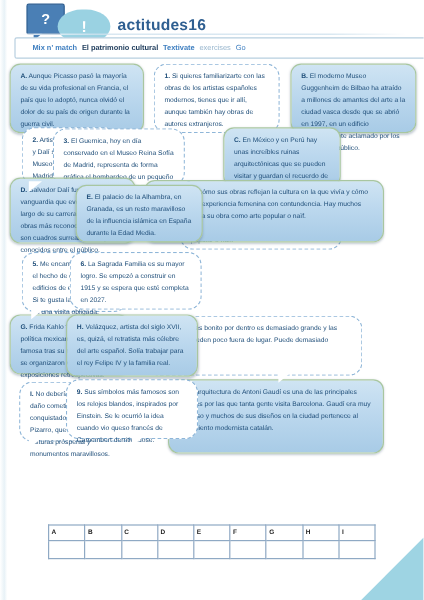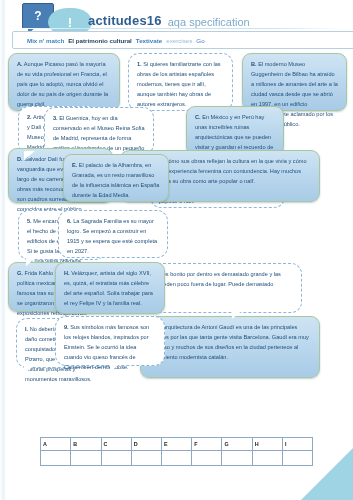--- a/index.html
+++ b/index.html
@@ -44,22 +44,22 @@
     background:#9ad2e2;border-radius:50%/55%;
     color:#ffffff;font-size:13px;font-weight:bold;
     display:flex;align-items:center;justify-content:center;
   }
   .bubble-round:after{
     content:"";position:absolute;left:-6px;bottom:-5px;
     width:0;height:0;border-top:10px solid #9ad2e2;
     border-left:10px solid transparent;
   }
   .title-wrap{
-    position:absolute;left:88px;top:13px;width:240px;
-    display:flex;align-items:flex-end;gap:6px;
+    position:absolute;left:98px;top:13px;width:240px;
+    display:flex;align-items:center;gap:6px;
   }
   .title-main{font-size:13px;font-weight:bold;color:#2f5f91;letter-spacing:.2px;}
   .title-sub{font-size:11px;color:#7fa9c7;}
   .headrule{
     position:absolute;left:14px;top:28px;width:325px;height:1px;
     background:linear-gradient(to right,#ffffff,#cfe2ee 20%,#cfe2ee 80%,#ffffff);
   }
 
   
   .navbar{
@@ -141,21 +141,20 @@
 
   <div class="header">
     <div class="bubble-sq">
       <span>?</span>
     </div>
     <div class="bubble-round">
       <span>!</span>
     </div>
     <div class="title-wrap">
       <span class="title-main">actitudes16</span>
-      <span class="title-sub">aqa specification</span>
     </div>
     <div class="headrule"></div>
   </div>
 
   <div class="navbar">
     <span class="nav-a">Mix n' match</span>
     <span class="nav-b">El patrimonio cultural</span>
     <span class="nav-c">Textivate</span>
     <span class="nav-d">exercises</span>
     <span class="nav-e">Go</span>

